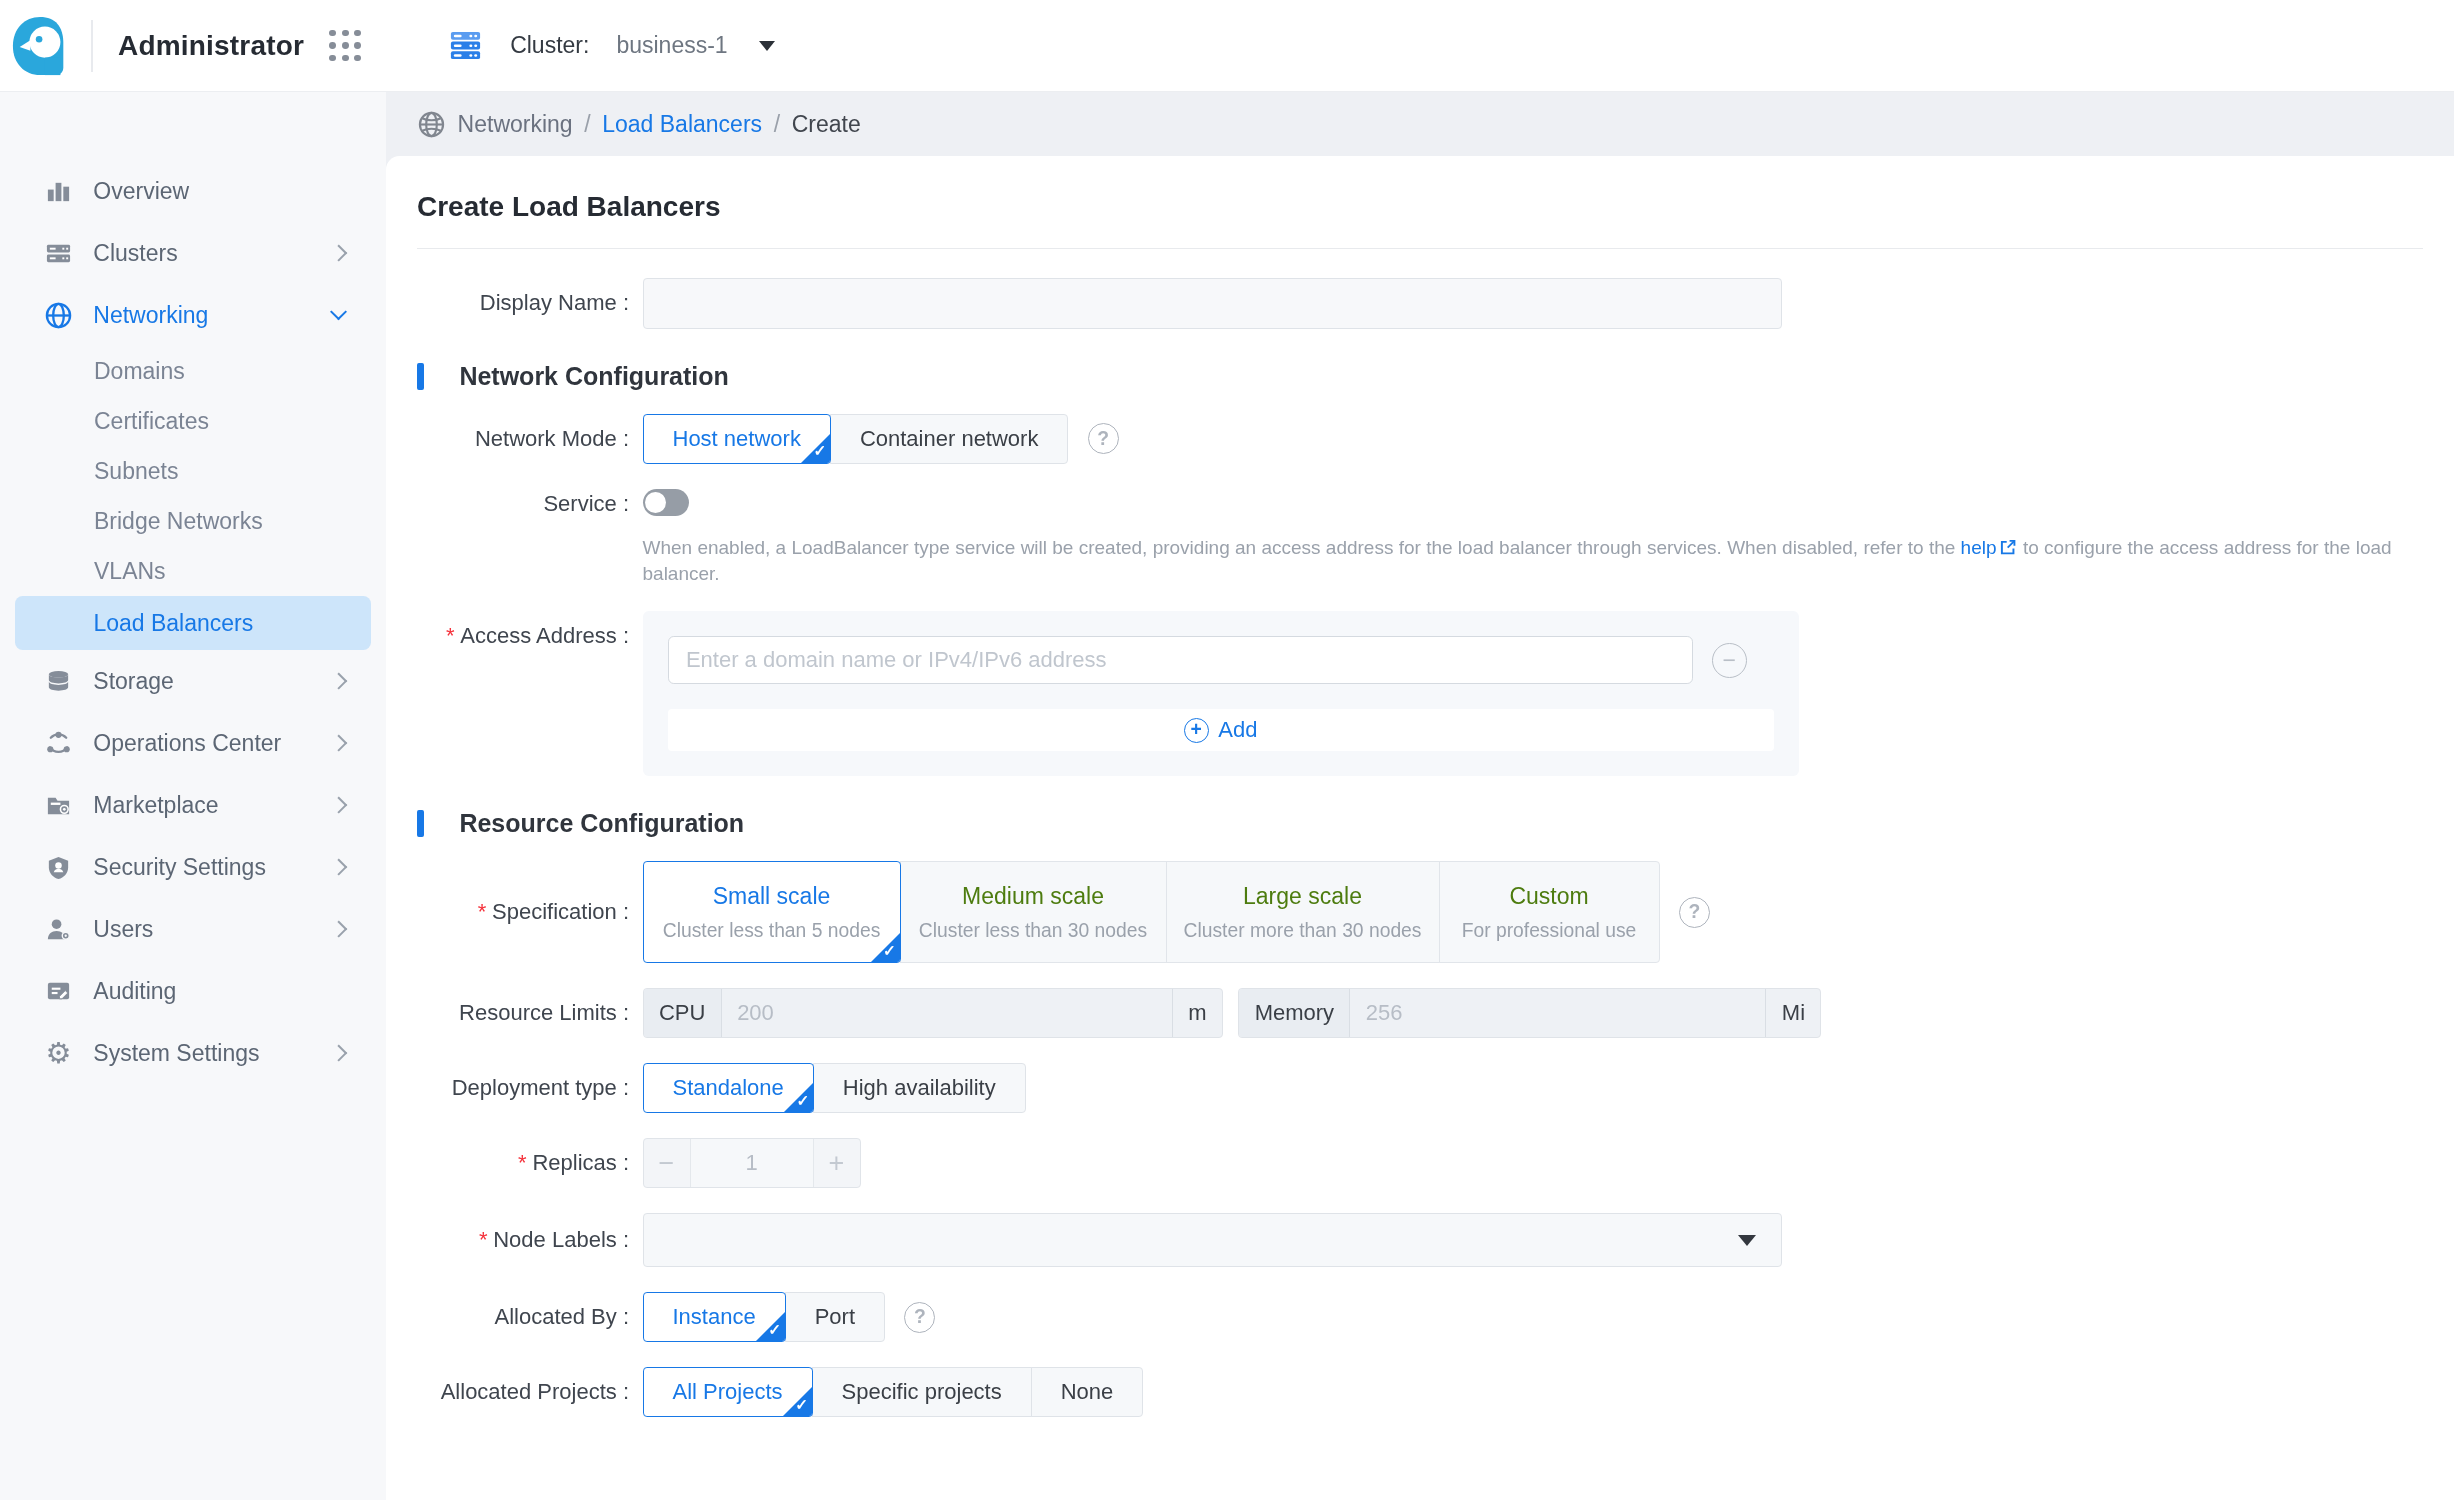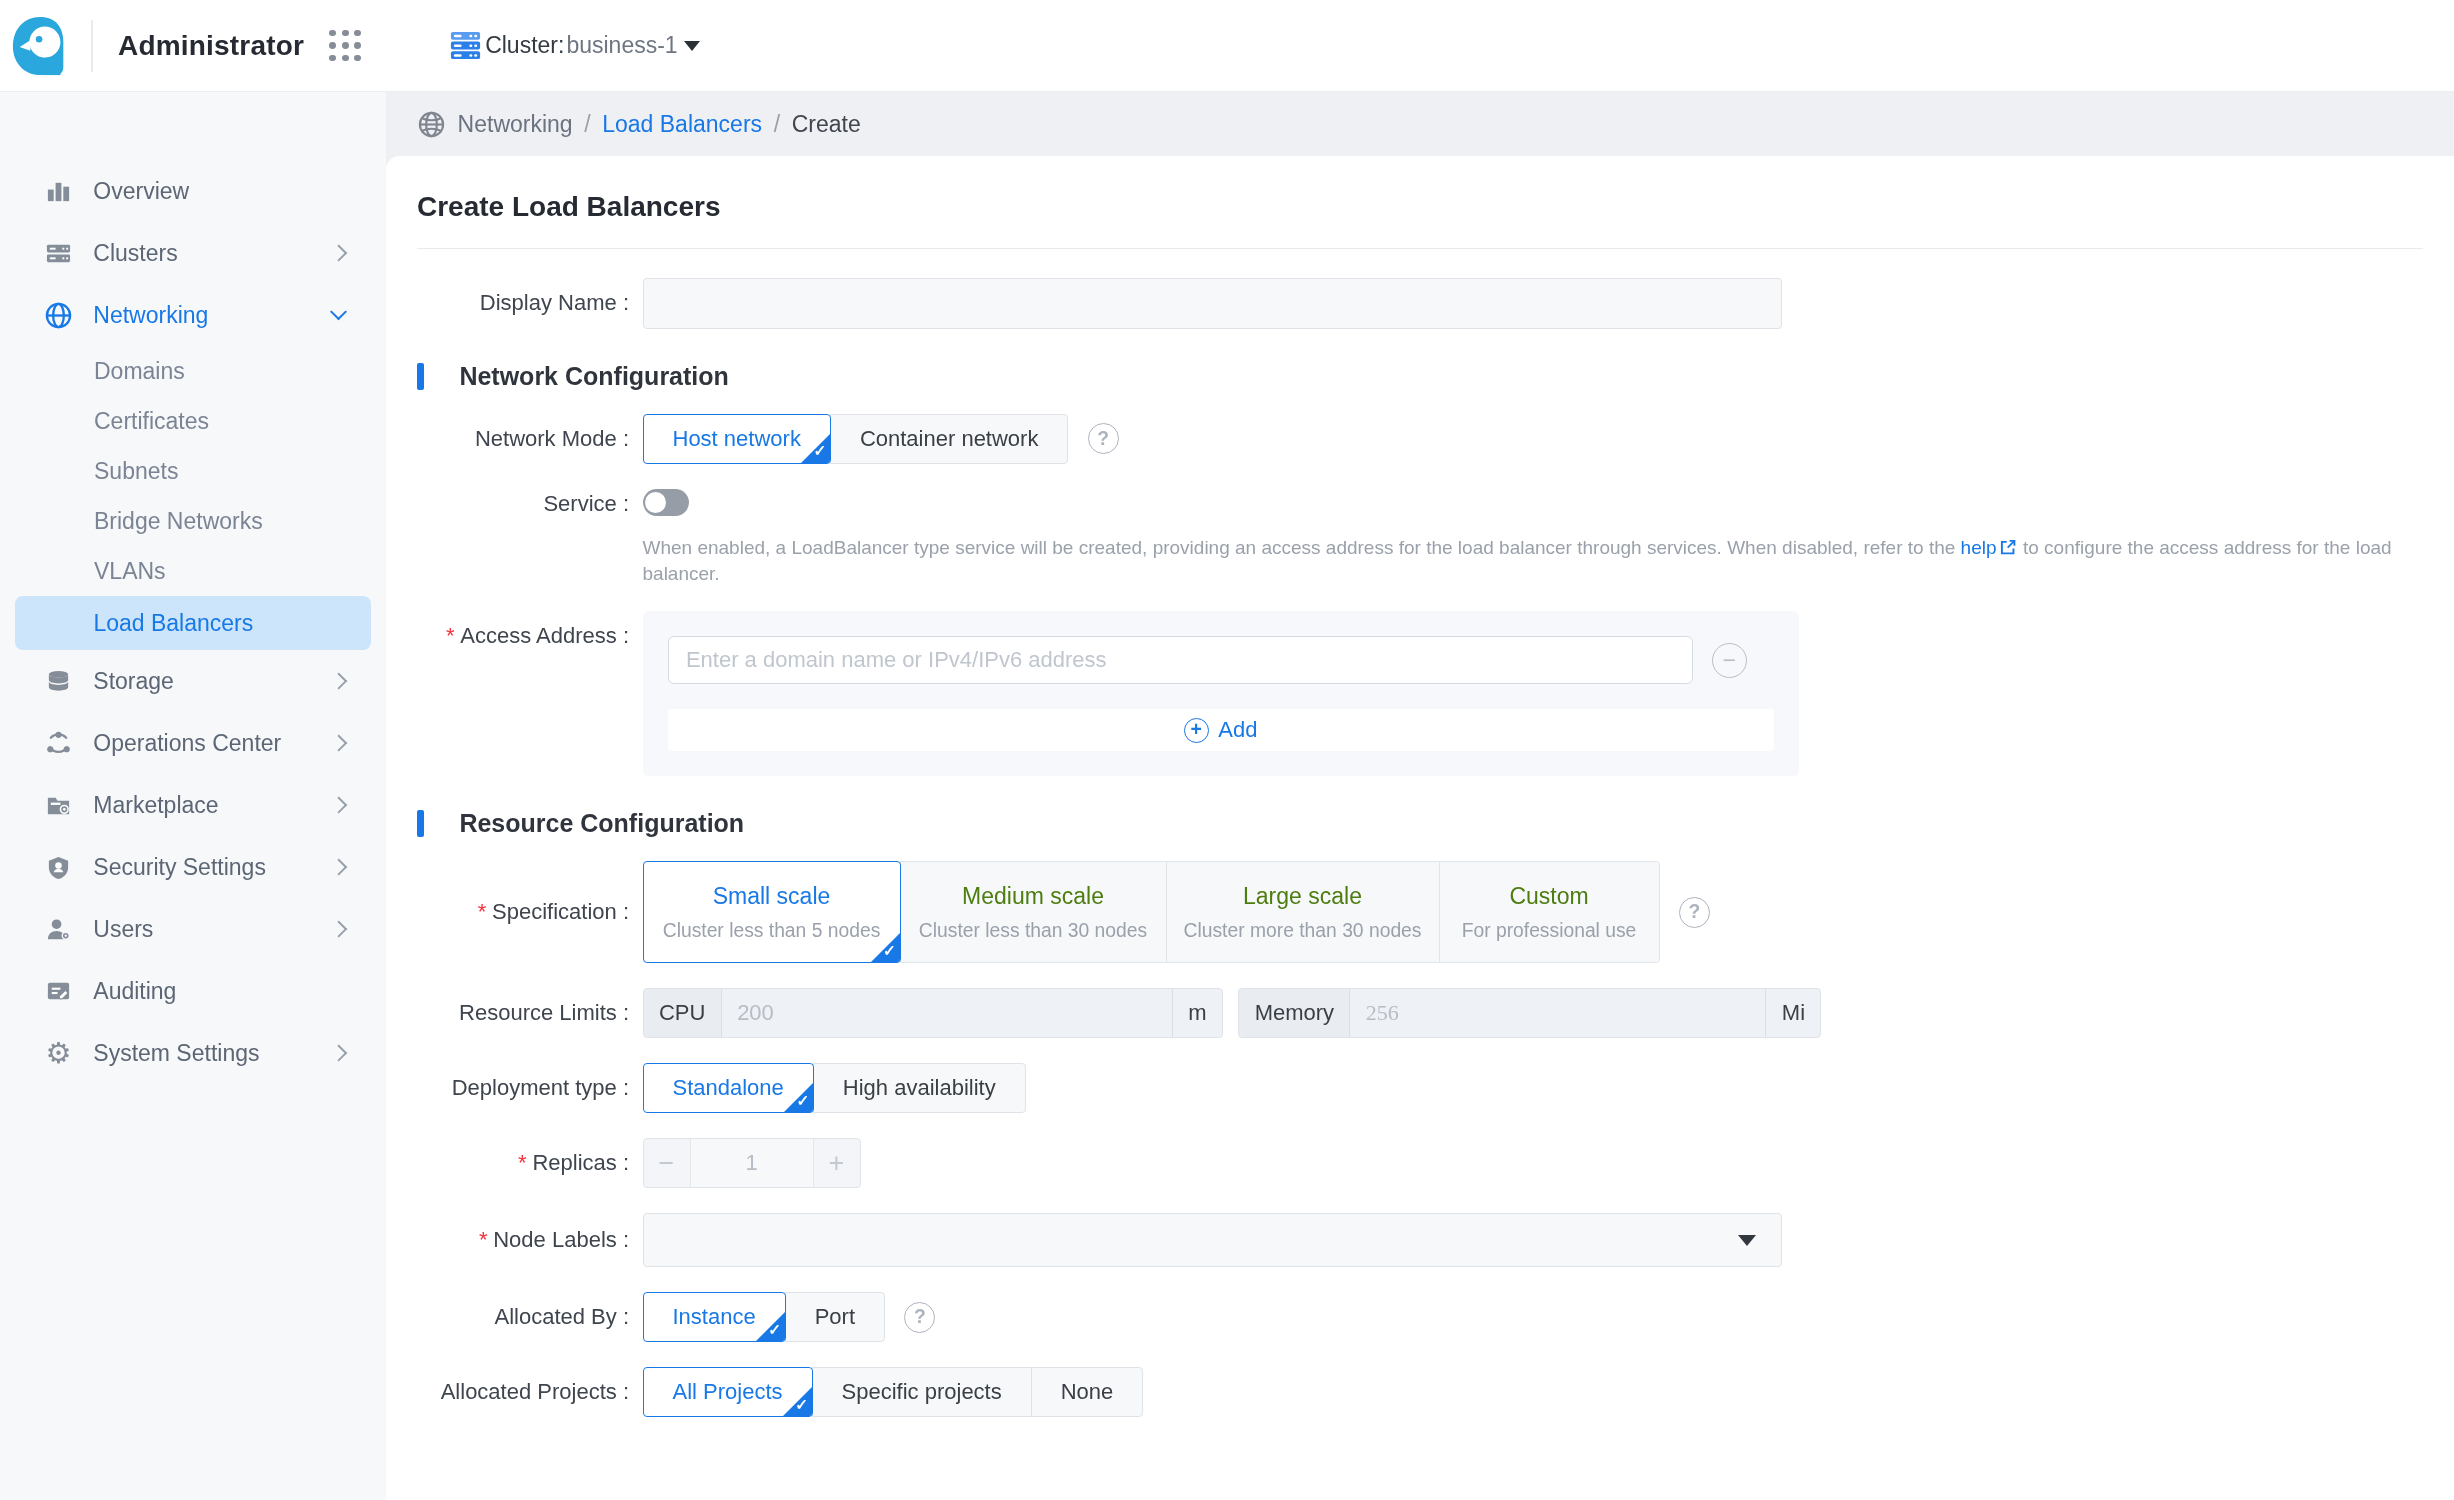--- a/index.html
+++ b/index.html
@@ -15,21 +15,21 @@
   
   .header {
     height: 92px; background: #fff; display: flex; align-items: center;
     padding: 0 23px 0 9.7px; border-bottom: 1px solid #eceef1; flex: 0 0 92px;
   }
   .logo { width: 64px; height: 64px; position: relative; margin-right: 17.4px; }
   .header-divider { width: 1.9px; height: 52px; background: #e8eaee; margin-right: 25px; }
   .brand { font-size: 28px; font-weight: bold; color: #262b33; letter-spacing: 0.2px; }
   .waffle { display: grid; grid-template-columns: repeat(3, 6.8px); grid-gap: 5.8px; margin-left: 25px; cursor: pointer; }
   .waffle i { width: 6.8px; height: 6.8px; border-radius: 50%; background: #868d98; }
-  .cluster-box { display: flex; align-items: center; margin-left: 87px; gap: 2px; }
+  .cluster-box { display: flex; align-items: center; margin-left: 87px; gap: 27px; }
   .cluster-label { font-size: 23px; color: #343a42; }
   .cluster-value { font-size: 23px; color: #6e7681; }
   .caret-dn { width: 0; height: 0; border-left: 8.7px solid transparent; border-right: 8.7px solid transparent; border-top: 10.6px solid #2b3037; margin-left: 3.9px; }
 
   
   .body { flex: 1; display: flex; min-height: 0; }
 
   
   .sidebar { width: 386px; flex: 0 0 386px; background: #f7f8fa; padding-top: 68px; overflow: hidden; }
   .nav-item { height: 62px; display: flex; align-items: center; padding: 0 41px 0 43px; cursor: pointer; }
@@ -121,21 +121,21 @@
   .spec-card.selected .spec-title { color: #1778e6; }
   .spec-sub { font-size: 19.3px; color: #9aa1ab; }
   .w-small { width: 258px; } .w-medium { width: 267px; } .w-large { width: 274px; } .w-custom { width: 221px; }
 
   
   .limit-group { display: flex; align-items: stretch; height: 50px; border: 1px solid #dfe3e8; border-radius: 3.9px; background: #eef1f5; overflow: hidden; }
   .limit-prefix { padding: 0 15.4px; background: #e9edf2; border-right: 1px solid #d9dee4; display: flex; align-items: center; font-size: 22px; color: #3a3f46; white-space: nowrap; }
   .limit-input { border: none; background: transparent; padding: 0 15.4px; font-size: 22px; font-family: "Liberation Sans", sans-serif; color: #3f454e; outline: none; }
   .limit-input::placeholder { color: #b7bdc6; }
   .limit-suffix { padding: 0 15.4px; border-left: 1px solid #d9dee4; display: flex; align-items: center; font-size: 22px; color: #3a3f46; }
-  .cpu-input { width: 450px; } .mem-input { width: 415px; font-family: Liberation Serif, serif; }
+  .cpu-input { width: 450px; } .mem-input { width: 415px; }
   .group-gap { width: 15.4px; }
 
   
   .stepper { display: inline-flex; height: 50px; border: 1px solid #e0e4e9; border-radius: 3.9px; background: #f3f5f8; overflow: hidden; }
   .step-btn { width: 46px; display: flex; align-items: center; justify-content: center; color: #c3c9d1; font-size: 27px; cursor: pointer; }
   .step-value { width: 124px; display: flex; align-items: center; justify-content: center; font-size: 22px; color: #b7bdc6;
     border-left: 1px solid #e4e8ec; border-right: 1px solid #e4e8ec; background: #f6f8fa; }
 
   
   .select-box { width: 1139px; height: 54px; background: #f6f8fa; border: 1px solid #dfe3e8; border-radius: 3.9px;

